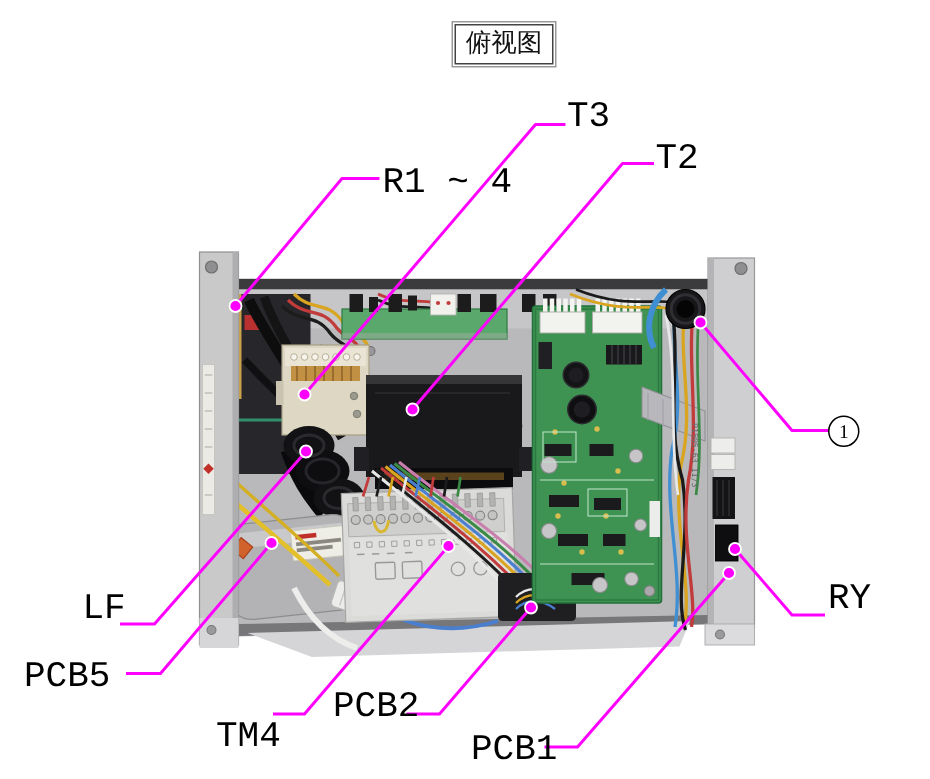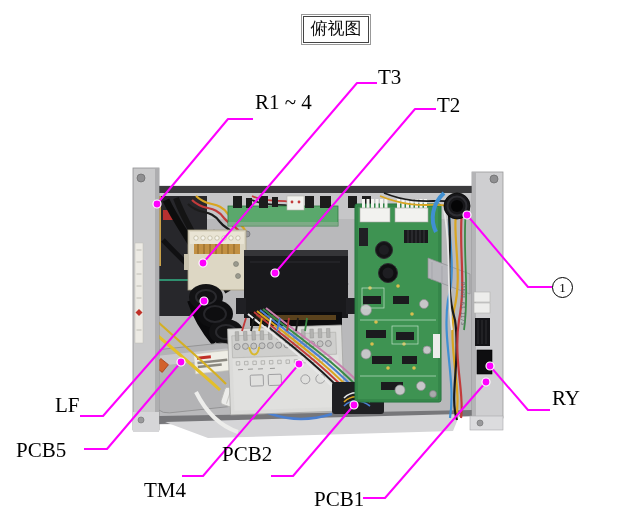--- a/index.html
+++ b/index.html
@@ -4,22 +4,22 @@
 <style>
   html,body{margin:0;padding:0;background:#ffffff;}
   .stage{position:relative;width:620px;height:519px;background:#ffffff;overflow:hidden;
          font-family:"Liberation Sans", sans-serif;}
   .photo-svg{position:absolute;left:0;top:0;}
   .title-box{position:absolute;left:303px;top:16px;width:64px;height:25px;
              display:flex;align-items:flex-start;justify-content:center;
              border:1px solid #444;box-shadow:0 0 0 1px #fff,0 0 0 2px #999;
              font-family:"Liberation Serif","DejaVu Serif",serif;
              font-size:17px;color:#111;background:#fff;}
-  .callout-label{position:absolute;font-size:21px;color:#000;white-space:nowrap;
-                 font-family:Liberation Serif, serif;line-height:1;}
+  .callout-label{position:absolute;font-size:24px;color:#000;white-space:nowrap;
+                 font-family:Liberation Mono, monospace;line-height:1;}
   .circled-num{position:absolute;width:19px;height:19px;border:1.3px solid #000;
                border-radius:50%;display:flex;align-items:center;justify-content:center;
                font-family:"Liberation Serif","DejaVu Serif",serif;
                font-size:13px;color:#000;background:#fff;}
 </style>
 </head>
 <body>
 
 <div class="stage">
 
@@ -396,25 +396,25 @@
       <circle cx="181" cy="362" r="4"></circle>
     </g>
   </svg>
 
   <div class="title-box">
     <span>俯视图</span>
   </div>
 
   <div class="callout-label" style="left:378px;top:67px">T3</div>
   <div class="callout-label" style="left:437px;top:95px">T2</div>
-  <div class="callout-label" style="left:255px;top:92px">R1 ~ 4</div>
+  <div class="callout-label" style="left:255px;top:111px">R1 ~ 4</div>
   <div class="callout-label" style="left:55px;top:395px">LF</div>
   <div class="callout-label" style="left:16px;top:440px">PCB5</div>
   <div class="callout-label" style="left:144px;top:480px">TM4</div>
-  <div class="callout-label" style="left:222px;top:444px">PCB2</div>
+  <div class="callout-label" style="left:222px;top:460px">PCB2</div>
   <div class="callout-label" style="left:314px;top:489px">PCB1</div>
   <div class="callout-label" style="left:552px;top:388px">RY</div>
 
   <div class="circled-num" style="left:552px;top:277px">
     <span>1</span>
   </div>
 
 </div>
 
 </body></html>

